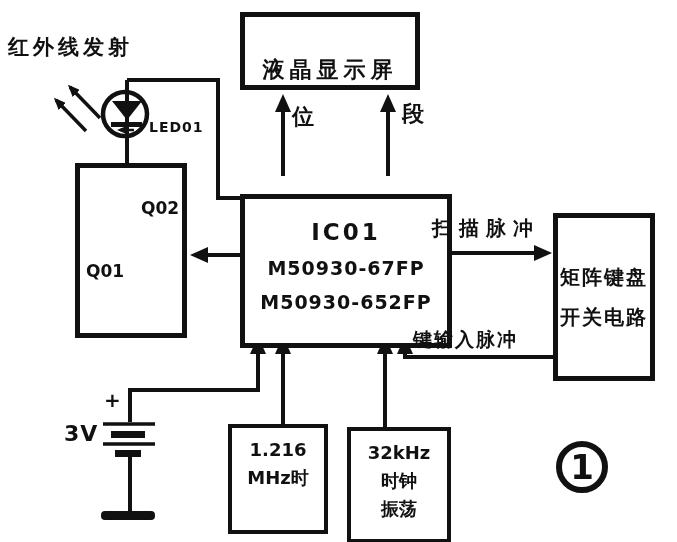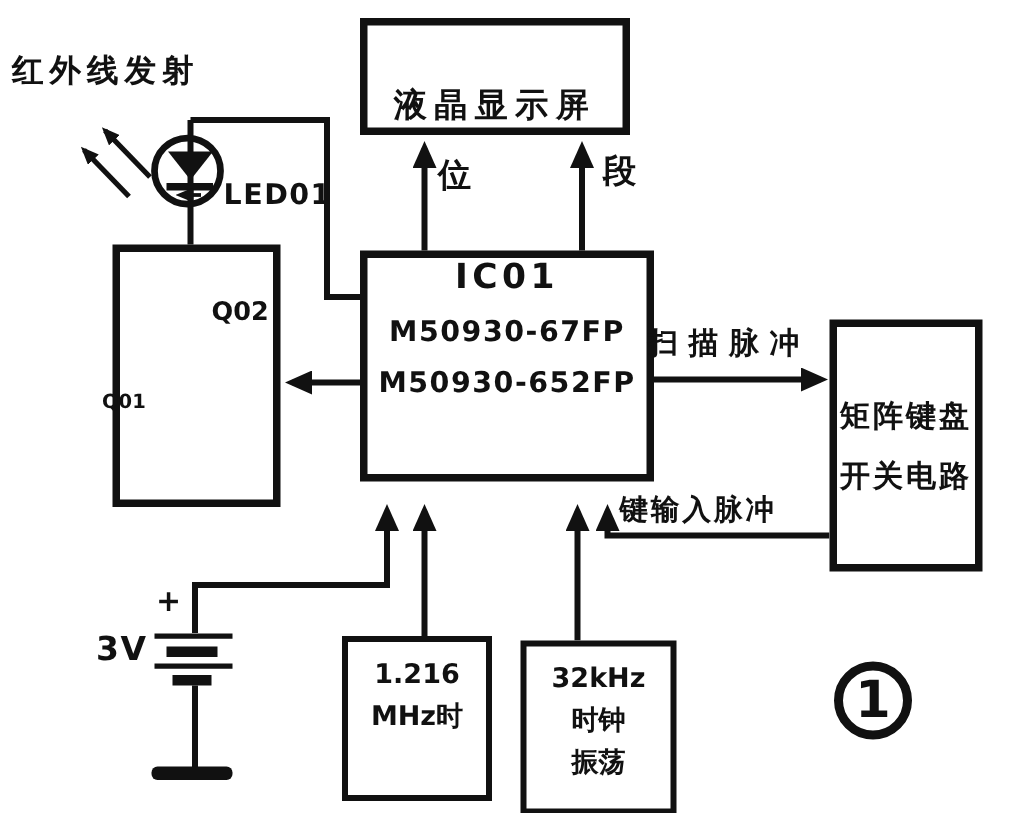--- a/index.html
+++ b/index.html
@@ -10,40 +10,40 @@
   }
   .wires{position:absolute;left:0;top:0;width:677px;height:542px;}
   .box{
     position:absolute;box-sizing:border-box;border:5px solid #111;
     background:#fff;text-align:center;font-weight:bold;
   }
   .lbl{position:absolute;font-weight:bold;white-space:nowrap;}
   .lcd-box{left:240px;top:12px;width:180px;height:78px;
     display:flex;align-items:flex-end;justify-content:center;
     font-size:22px;letter-spacing:5px;}
-  .ic-box{left:240px;top:167px;width:196px;height:154px;padding-top:0;}
+  .ic-box{left:240px;top:194px;width:212px;height:154px;padding-top:20px;}
   .ic-name{font-size:23px;letter-spacing:3px;margin-bottom:12px;}
   .ic-part{font-size:19px;letter-spacing:1px;margin-bottom:12px;}
   .kbd-box{left:553px;top:213px;width:102px;height:168px;
     display:flex;flex-direction:column;align-items:center;justify-content:center;
     font-size:20px;line-height:40px;letter-spacing:2px;}
   .osc1-box{left:228px;top:424px;width:100px;height:110px;
     font-size:18px;line-height:28px;padding-top:8px;border-width:4px;}
   .osc2-box{left:347px;top:427px;width:104px;height:116px;
     font-size:18px;line-height:28px;padding-top:8px;border-width:4px;}
   .driver-box{left:75px;top:163px;width:112px;height:175px;border-width:5px;}
   .fig-badge{
     position:absolute;left:556px;top:441px;width:52px;height:52px;
     border:6px solid #111;border-radius:50%;box-sizing:border-box;
     display:flex;align-items:center;justify-content:center;
     font-size:34px;font-weight:900;
   }
   .t-infrared{left:8px;top:33px;font-size:21px;letter-spacing:4px;}
-  .t-led{left:149px;top:119px;font-size:19px;letter-spacing:1px;}
-  .t-q01{left:68px;top:261px;font-size:13px;}
+  .t-led{left:149px;top:119px;font-size:14px;letter-spacing:1px;}
+  .t-q01{left:86px;top:261px;font-size:17px;}
   .t-q02{left:141px;top:198px;font-size:17px;}
   .t-digit{left:292px;top:102px;font-size:22px;}
   .t-segment{left:402px;top:99px;font-size:22px;}
   .t-scan{left:432px;top:215px;font-size:20px;letter-spacing:7px;}
   .t-keyin{left:413px;top:327px;font-size:19px;letter-spacing:2px;}
   .t-3v{left:64px;top:421px;font-size:22px;letter-spacing:1px;}
   .t-plus{left:104px;top:388px;font-size:20px;}
 </style>
 </head>
 <body>

